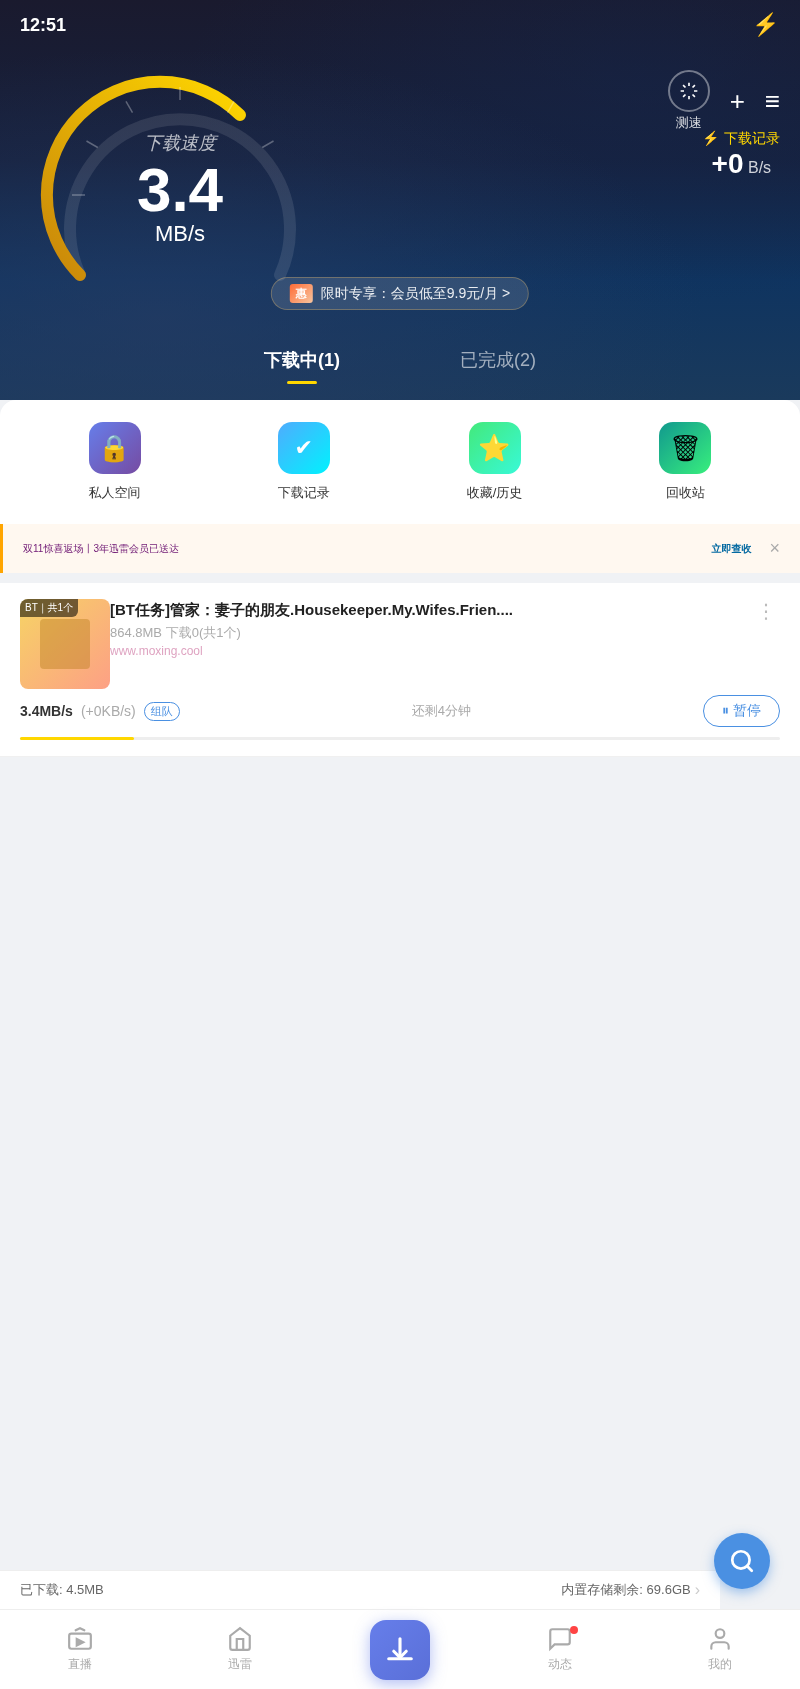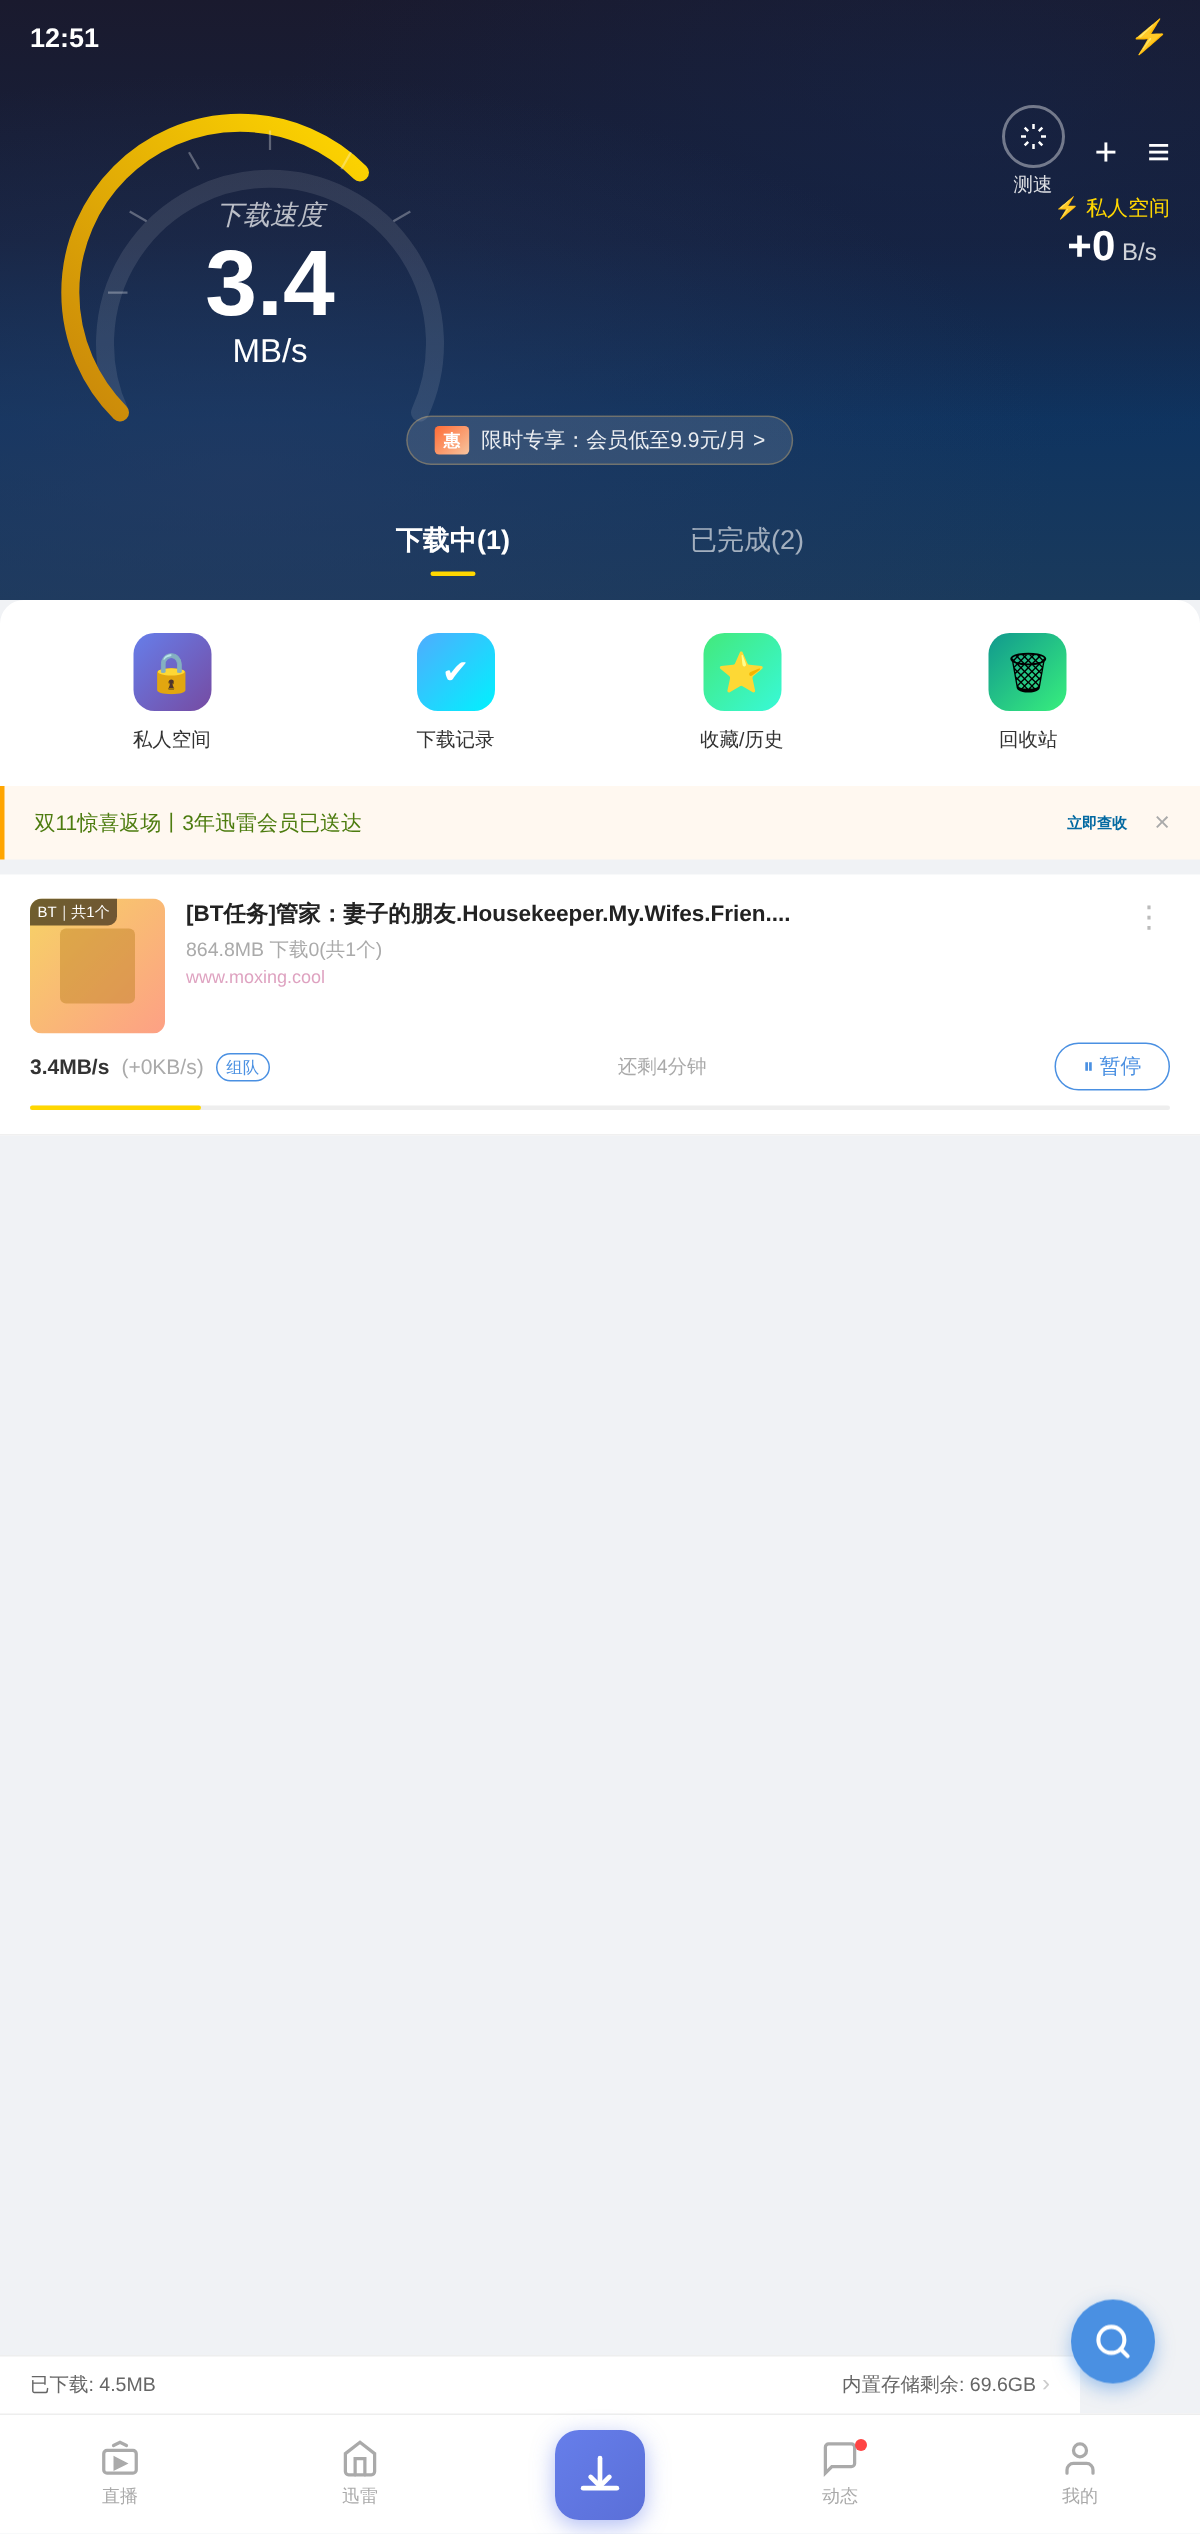--- a/index.html
+++ b/index.html
@@ -255,22 +255,22 @@
     .notification-banner {
       background: #fff8f0;
       border-left: 3px solid #ffa500;
       margin: 0 0 0 0;
       padding: 14px 20px;
       display: flex;
       align-items: center;
       justify-content: space-between;
     }
     .notif-text {
-      color: #4d7c0f;
-      font-size: 14px;
+      color: #701a75;
+      font-size: 10px;
     }
     .notif-action {
       color: #0369a1;
       font-size: 10px;
       font-weight: 600;
       cursor: pointer;
       white-space: nowrap;
     }
     .notif-close {
       color: #aaa;
@@ -283,21 +283,20 @@
     .download-list {
       background: white;
       margin: 10px 0;
     }
     .download-item {
       padding: 16px 20px;
       border-bottom: 1px solid #f0f0f0;
     }
     .download-item-header {
       display: flex;
-      gap: 14px;
       align-items: flex-start;
     }
     .file-thumb {
       width: 90px;
       height: 90px;
       border-radius: 8px;
       overflow: hidden;
       flex-shrink: 0;
       position: relative;
     }
@@ -568,21 +567,21 @@
             <path d="M12 2v4M12 18v4M4.93 4.93l2.83 2.83M16.24 16.24l2.83 2.83M2 12h4M18 12h4M4.93 19.07l2.83-2.83M16.24 7.76l2.83-2.83"></path>
           </svg>
         </div>
         <span class="speed-test-label">测速</span>
       </div>
       <div class="top-btn">+</div>
       <div class="top-btn">≡</div>
     </div>
 
     <div class="super-speed">
-      <div class="super-speed-label">⚡ 私人空间</div>
+      <div class="super-speed-label">⚡ 下载记录</div>
       <div>
         <span class="boost-value">+0</span>
         <span class="boost-unit">B/s</span>
       </div>
     </div>
 
     <div class="gauge-container">
       <svg class="gauge-arc" viewBox="0 0 280 280">
 
         <path d="M 40 220 A 110 110 0 1 1 240 220" fill="none" stroke="rgba(255,255,255,0.1)" stroke-width="12" stroke-linecap="round"></path>

